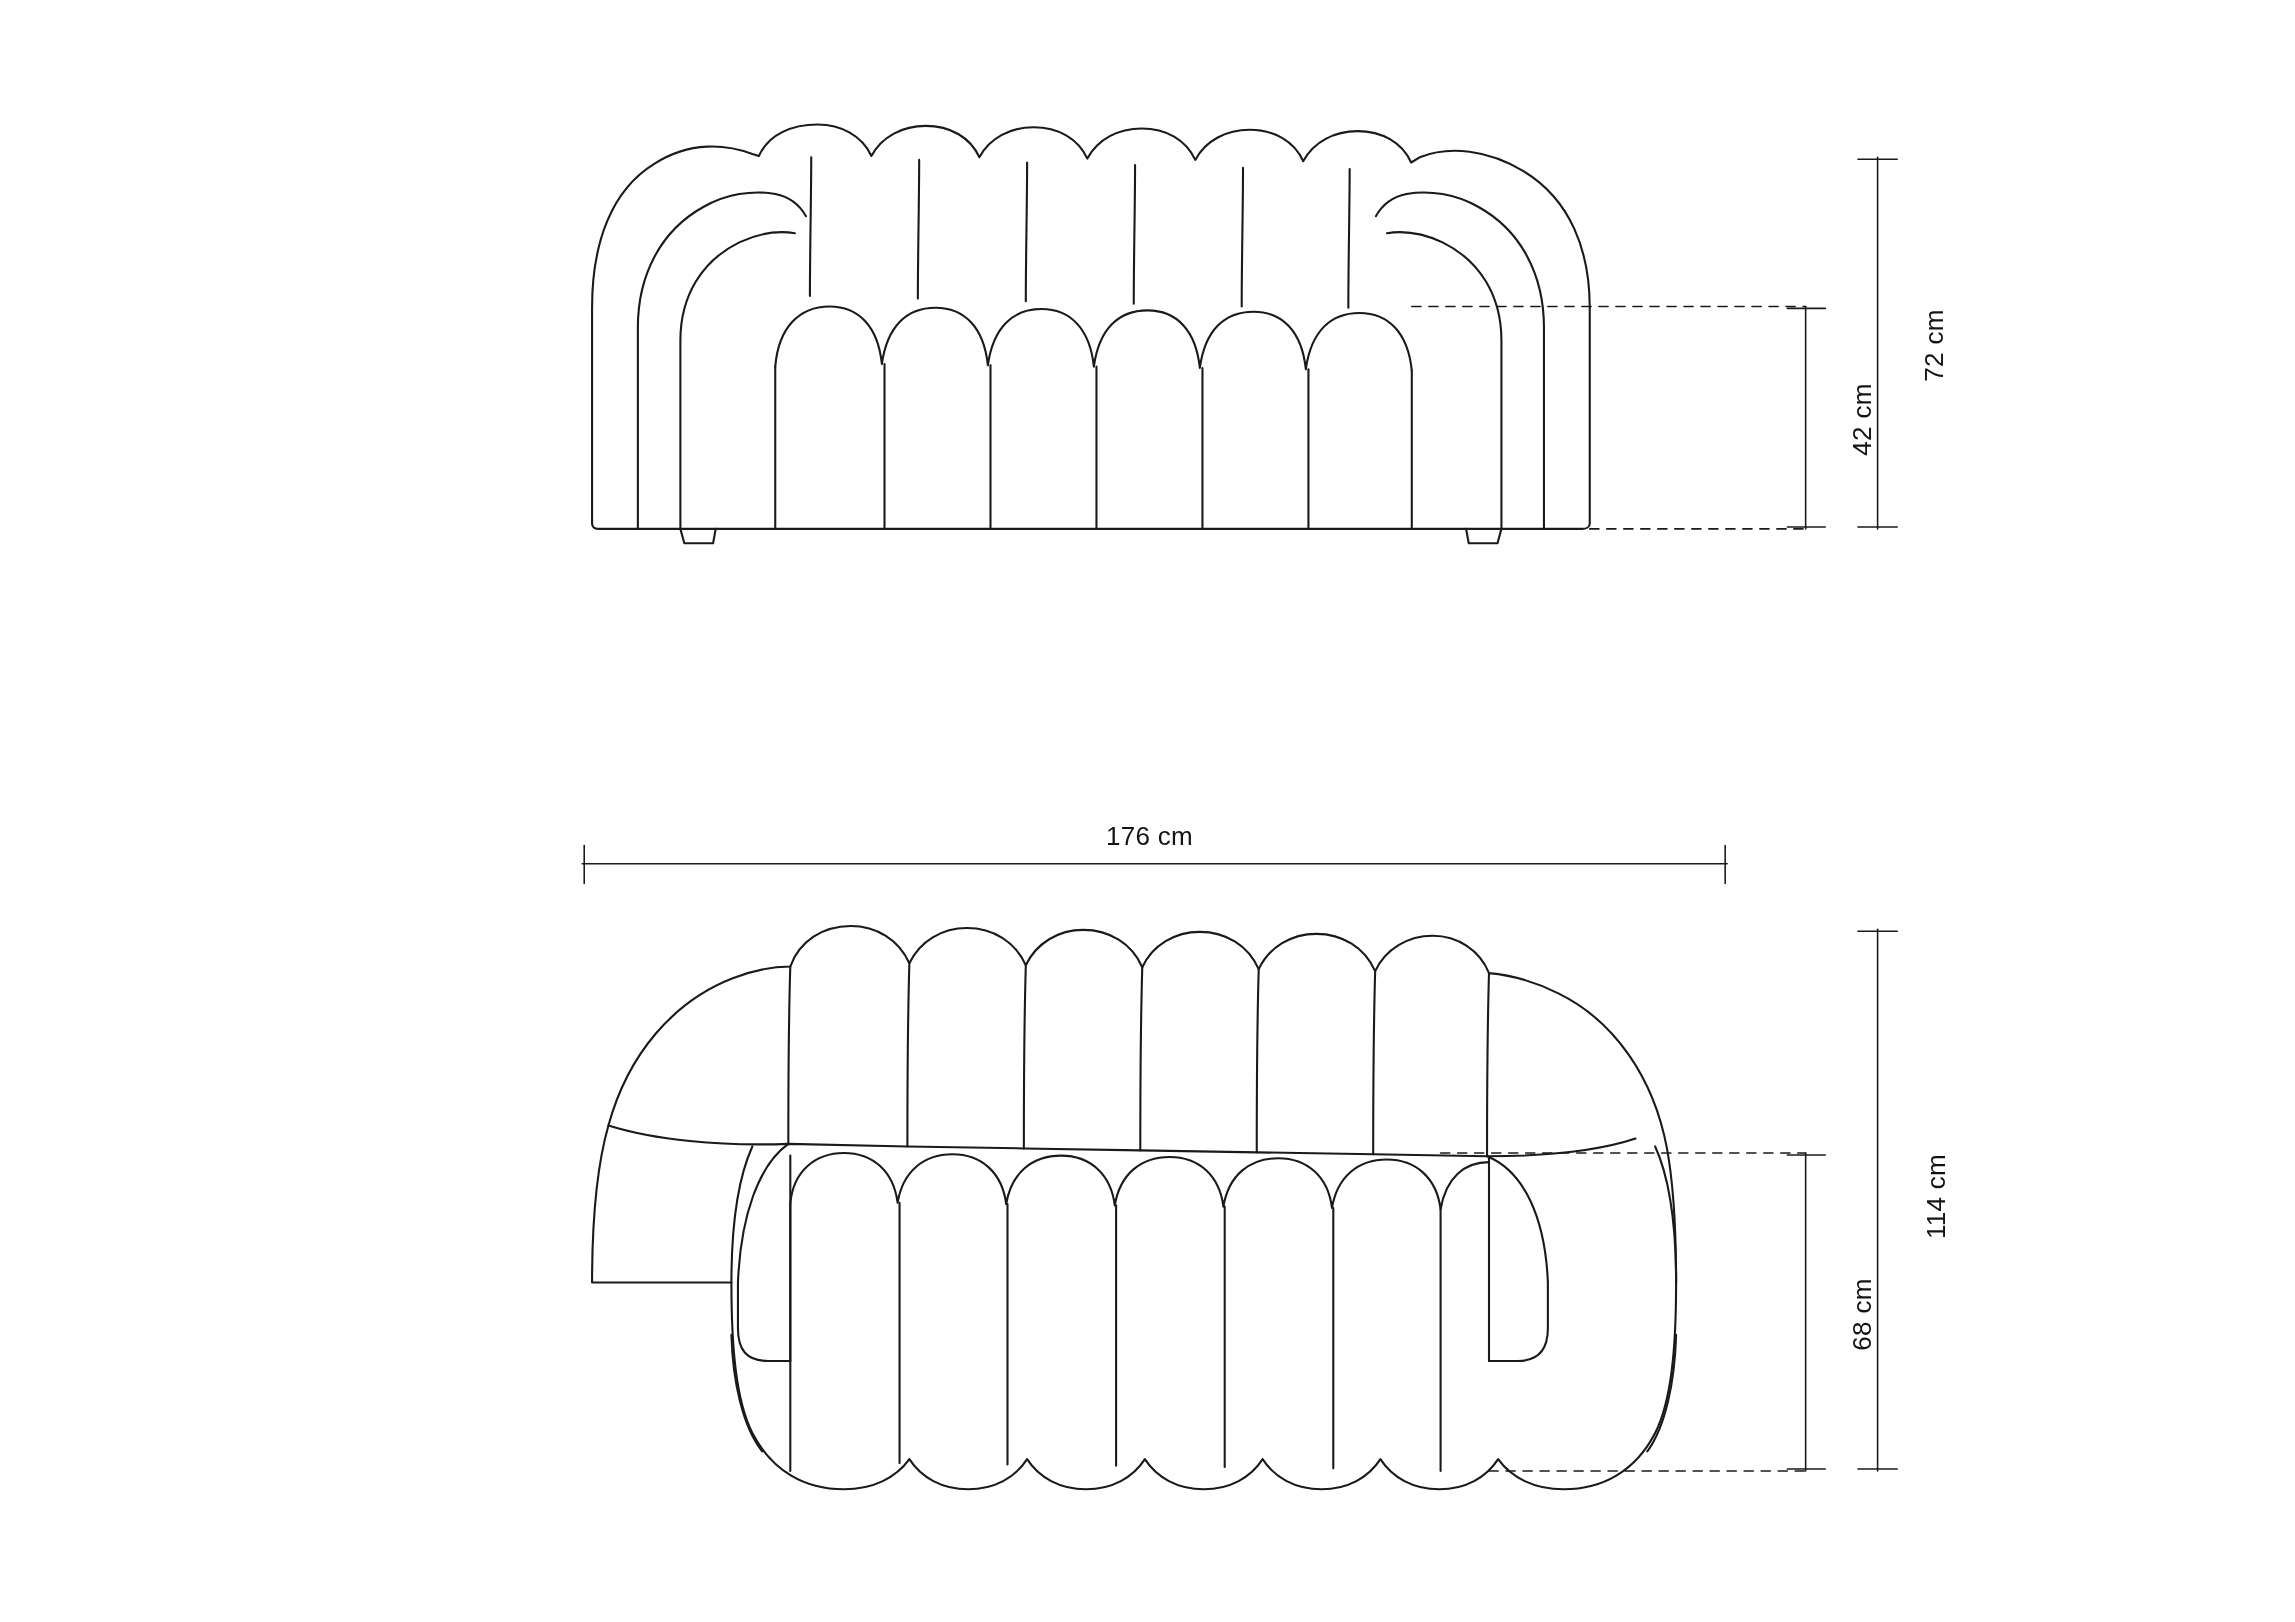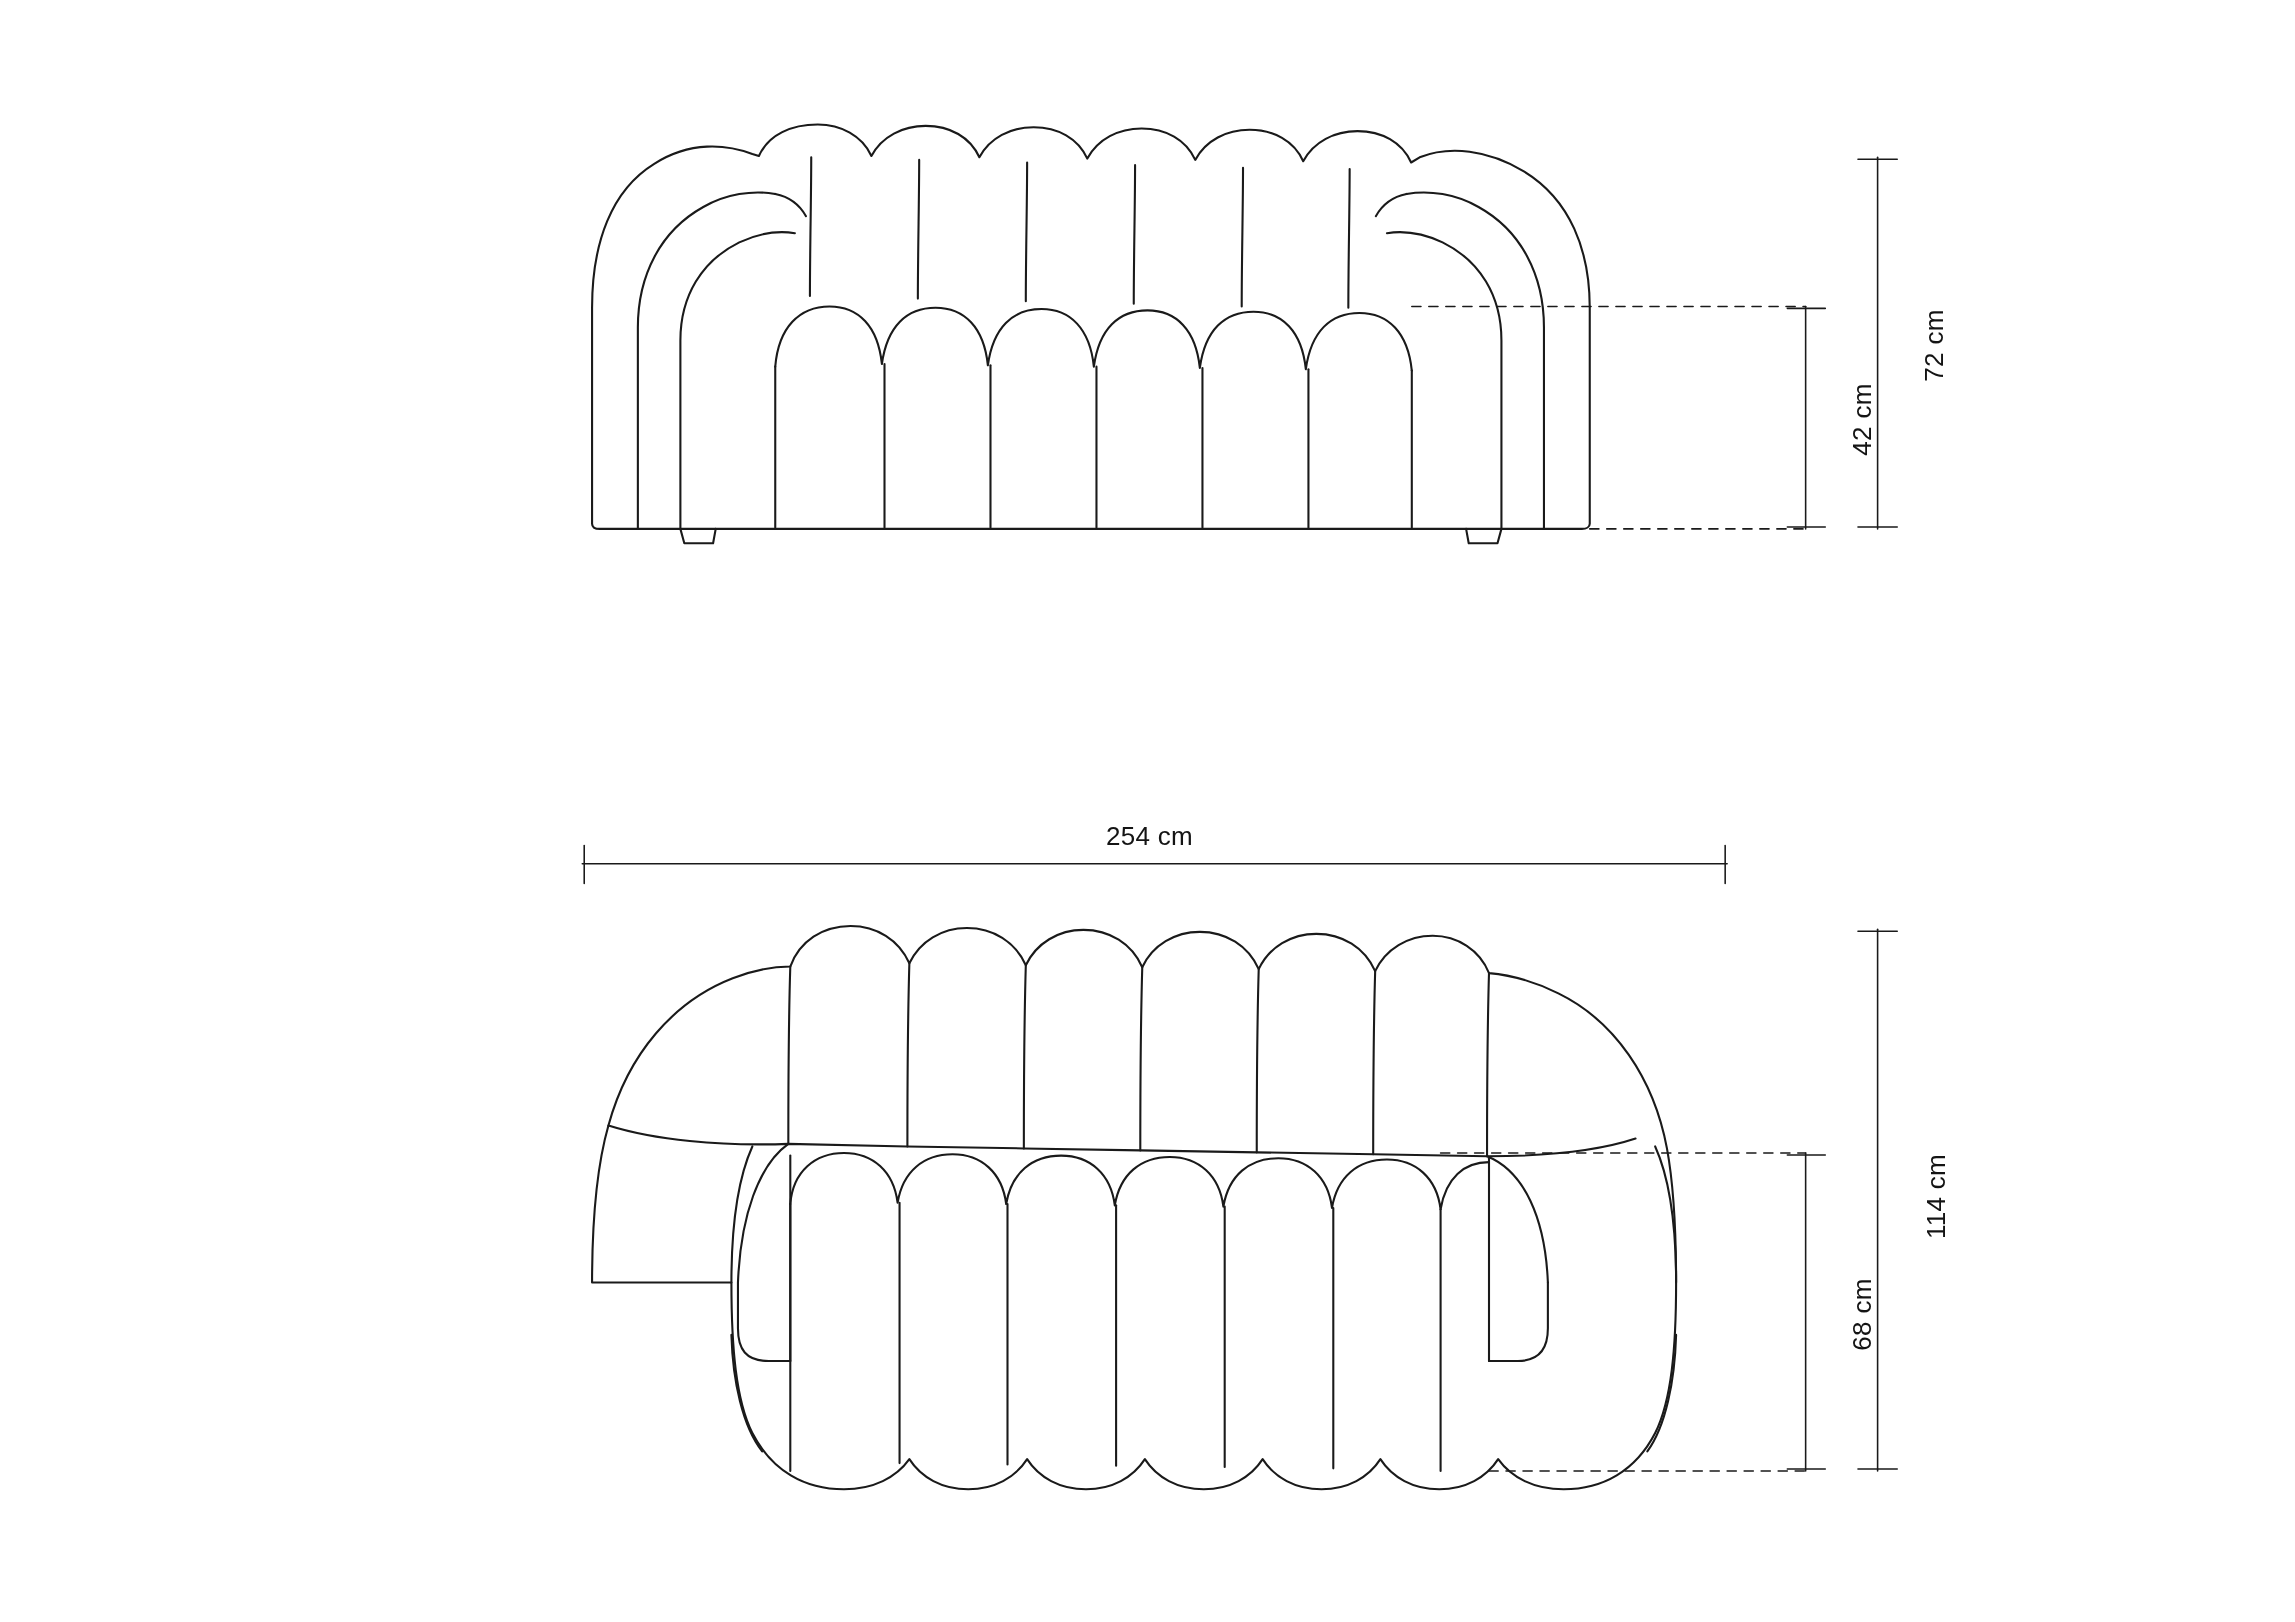--- a/index.html
+++ b/index.html
@@ -243,20 +243,20 @@
         <path d="M 2732 2245 L 2790 2245"></path>
       </g>
 
     </g>
   </svg>
 
   <div class="dim-label rot270" style="left: 1898px; top: 330px;">72 cm</div>
 
   <div class="dim-label rot270" style="left: 1826px; top: 404px;">42 cm</div>
 
-  <div class="dim-label" style="left: 1106px; top: 821px;">254 cm</div>
+  <div class="dim-label" style="left: 1106px; top: 821px;">176 cm</div>
 
   <div class="dim-label rot270" style="left: 1894px; top: 1181px;">114 cm</div>
 
   <div class="dim-label rot270" style="left: 1826px; top: 1299px;">68 cm</div>
 
 </div>
 
 
 </body></html>

